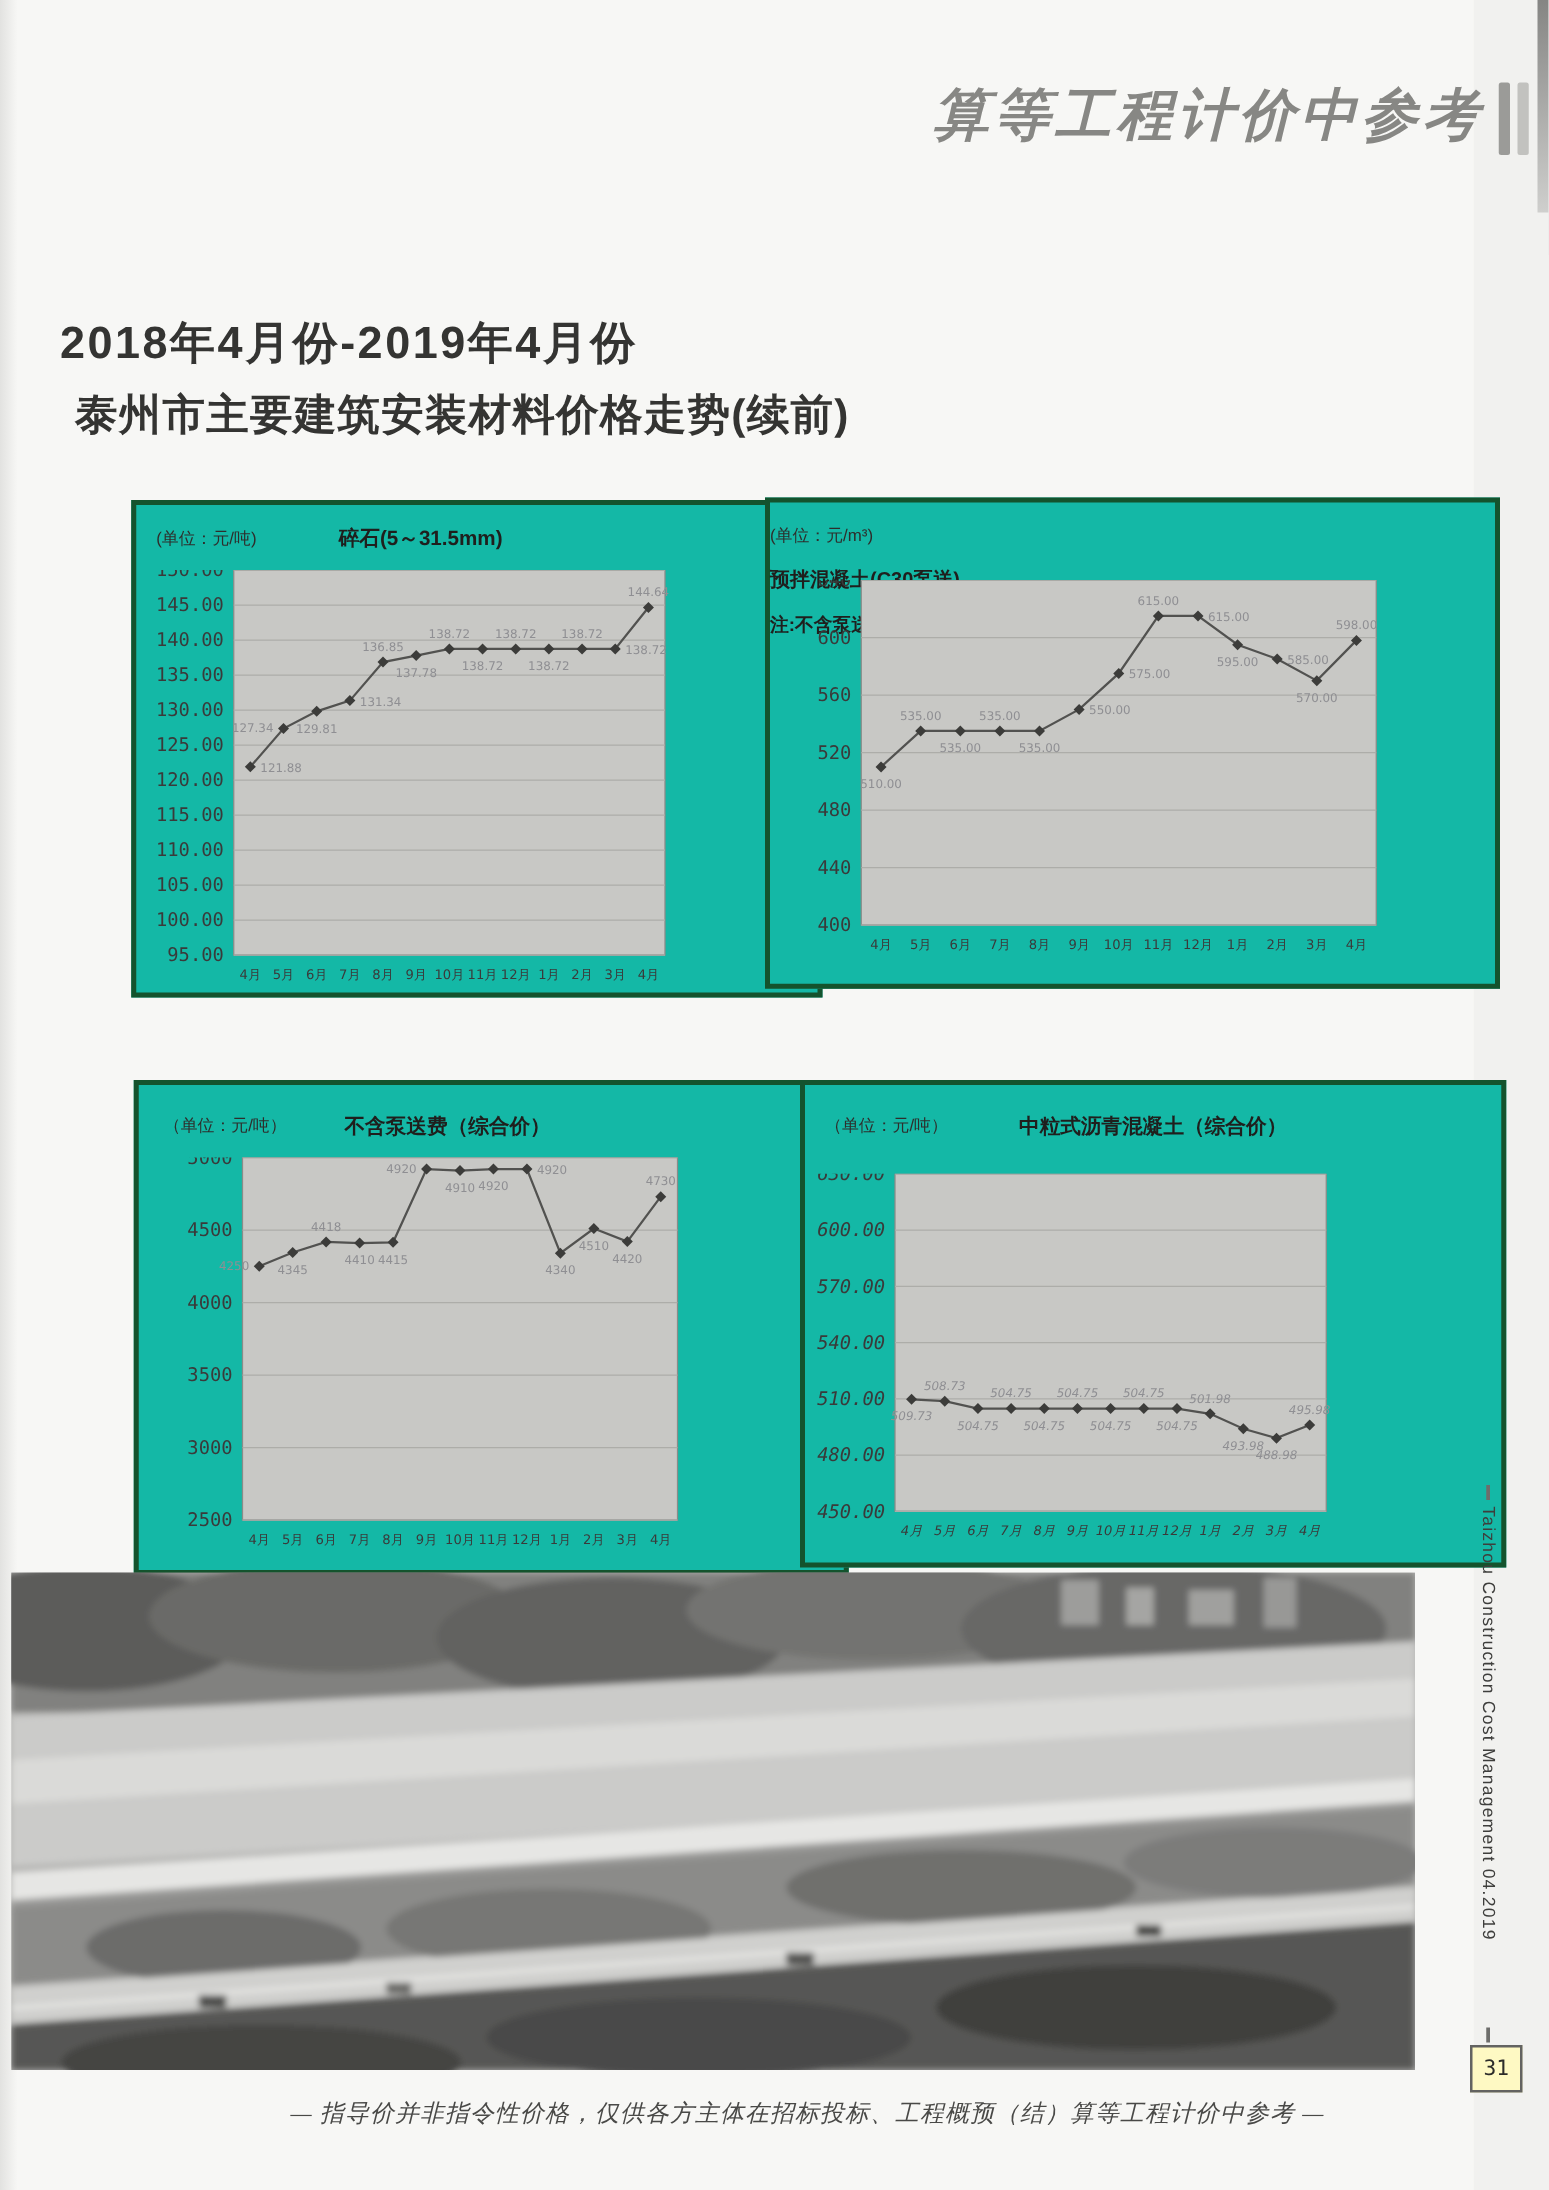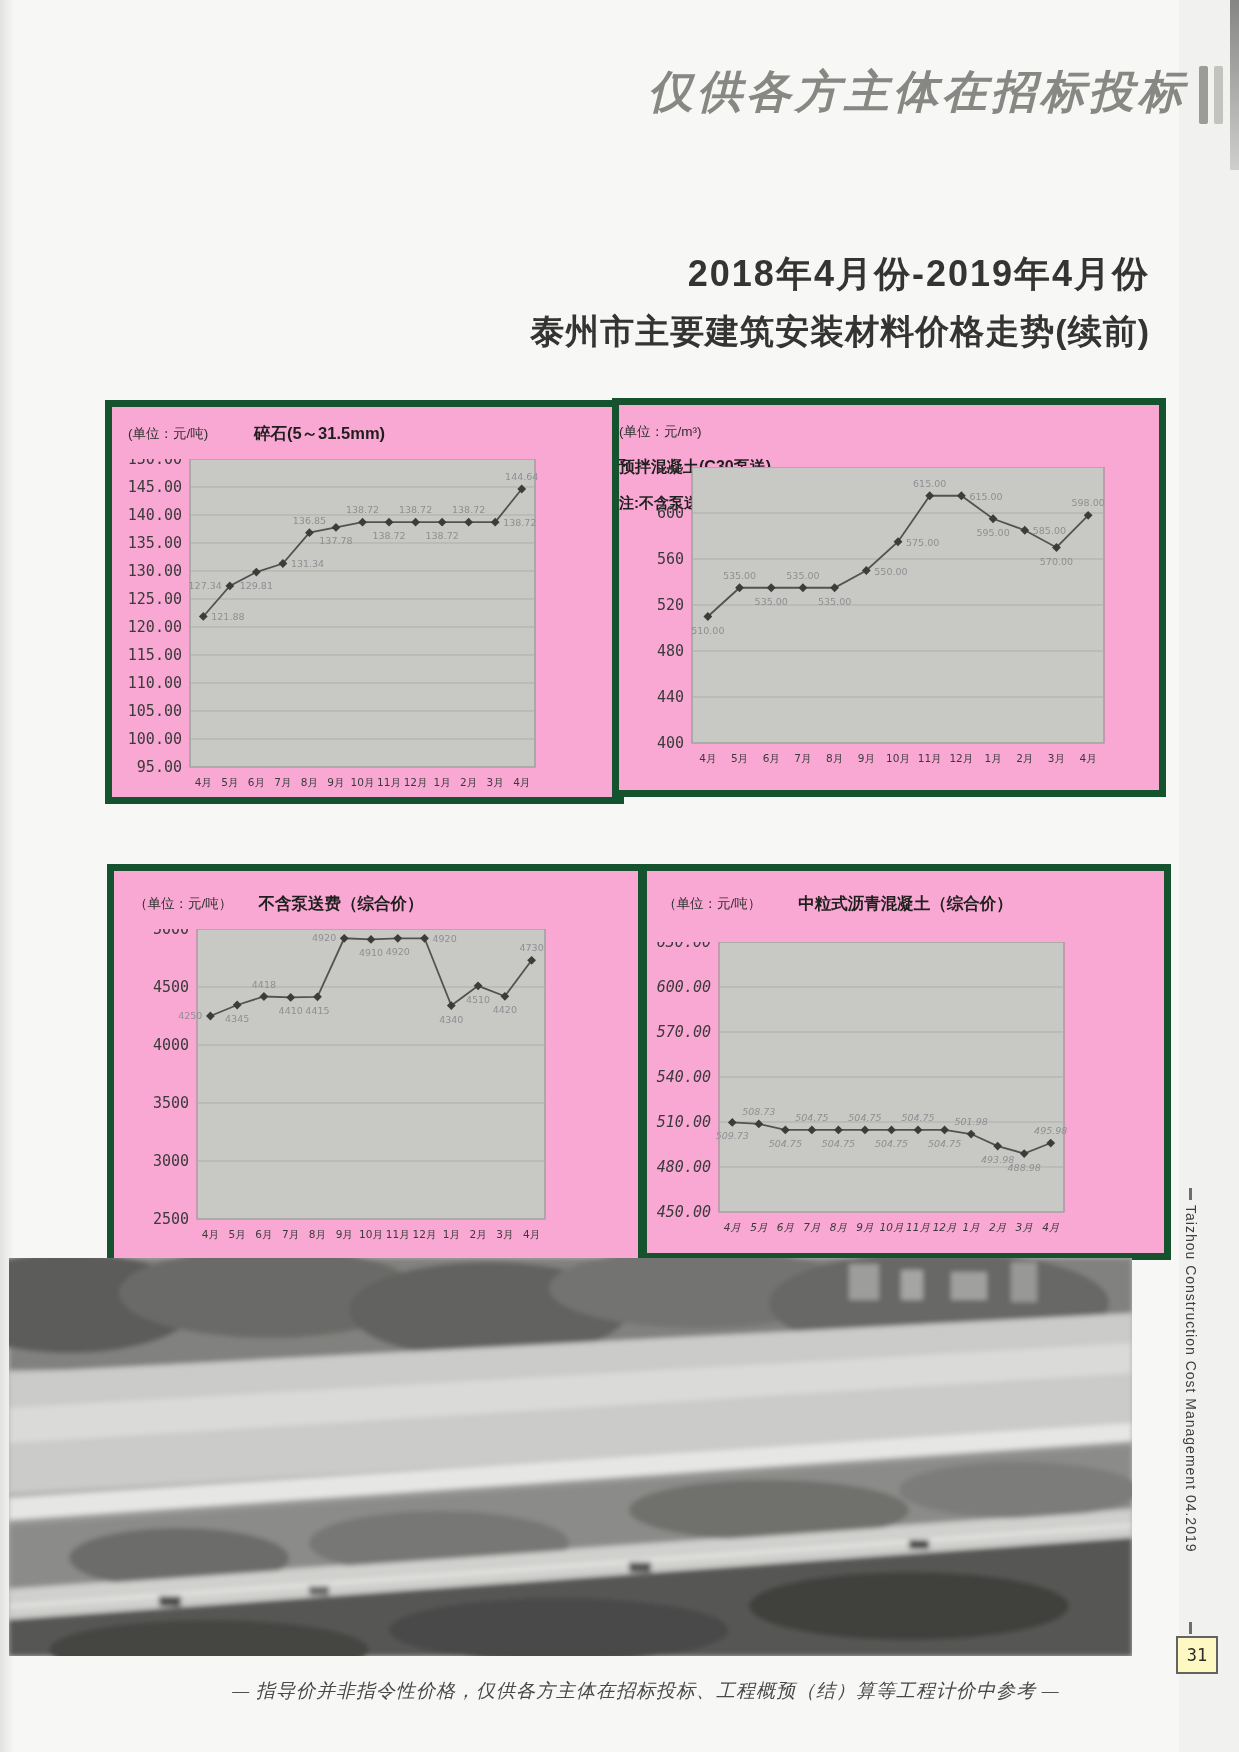--- a/index.html
+++ b/index.html
@@ -12,25 +12,25 @@
         background:linear-gradient(#858583,#cfcfcd);}
   
   .header-title{position:absolute;top:62px;right:52px;font-size:45px;font-weight:bold;
         font-style:italic;color:#878784;letter-spacing:4px;
         font-family:"Liberation Serif", serif;}
   .header-mark{position:absolute;right:16px;top:66px;display:flex;gap:6px;}
   .header-mark span{display:block;width:9px;height:58px;border-radius:2px;}
   .header-mark .b1{background:#9b9b98;}
   .header-mark .b2{background:#c2c2bf;}
   
-  .doc-title{position:absolute;top:250px;left:0;width:1150px;text-align:right;color:#343432;}
+  .doc-title{position:absolute;top:250px;left:0;width:1150px;text-align:left;color:#343432;padding-left:48px;}
   .doc-title .l1{font-size:36px;font-weight:bold;letter-spacing:2px;}
   .doc-title .l2{font-size:34px;font-weight:bold;letter-spacing:1px;margin-top:10px;margin-left:12px;}
   
-  .chart-box{position:absolute;background:#f9a8d4;border:7px solid #14532d;}
+  .chart-box{position:absolute;background:#14b8a6;border:4px solid #14532d;padding-left:40px;}
   .c1{left:105px;top:400px;width:505px;height:390px;}
   .c2{left:612px;top:398px;width:540px;height:385px;}
   .c3{left:107px;top:864px;width:524px;height:388px;}
   .c4{left:640px;top:864px;width:517px;height:382px;}
   .unit{position:absolute;font-size:13.5px;color:#2e2e2c;}
   .ctitle{position:absolute;text-align:center;font-weight:bold;font-size:16.5px;color:#1f1f1d;}
   .cnote{font-weight:bold;font-size:15px;color:#1f1f1d;}
   .c1 .unit{left:16px;top:18px;} .c1 .ctitle{top:16px;left:0;right:90px;}
   .c3 .unit{left:20px;top:24px;} .c3 .ctitle{top:22px;left:0;right:70px;}
   .c4 .unit{left:16px;top:24px;} .c4 .ctitle{top:22px;left:0;right:0;}
@@ -61,21 +61,21 @@
         font-family:"Liberation Serif", serif;letter-spacing:1px;}
 </style>
 </head>
 <body>
 
 <div class="page">
   <div class="left-edge"></div>
   <div class="right-band"></div>
   <div class="corner-strip"></div>
 
-  <div class="header-title">仅供各方主体在招标投标</div>
+  <div class="header-title">算等工程计价中参考</div>
   <div class="header-mark">
     <span class="b1"></span>
       <span class="b2"></span>
   </div>
 
   <div class="doc-title">
     <div class="l1">2018年4月份-2019年4月份</div>
     <div class="l2">泰州市主要建筑安装材料价格走势(续前)</div>
   </div>
 

